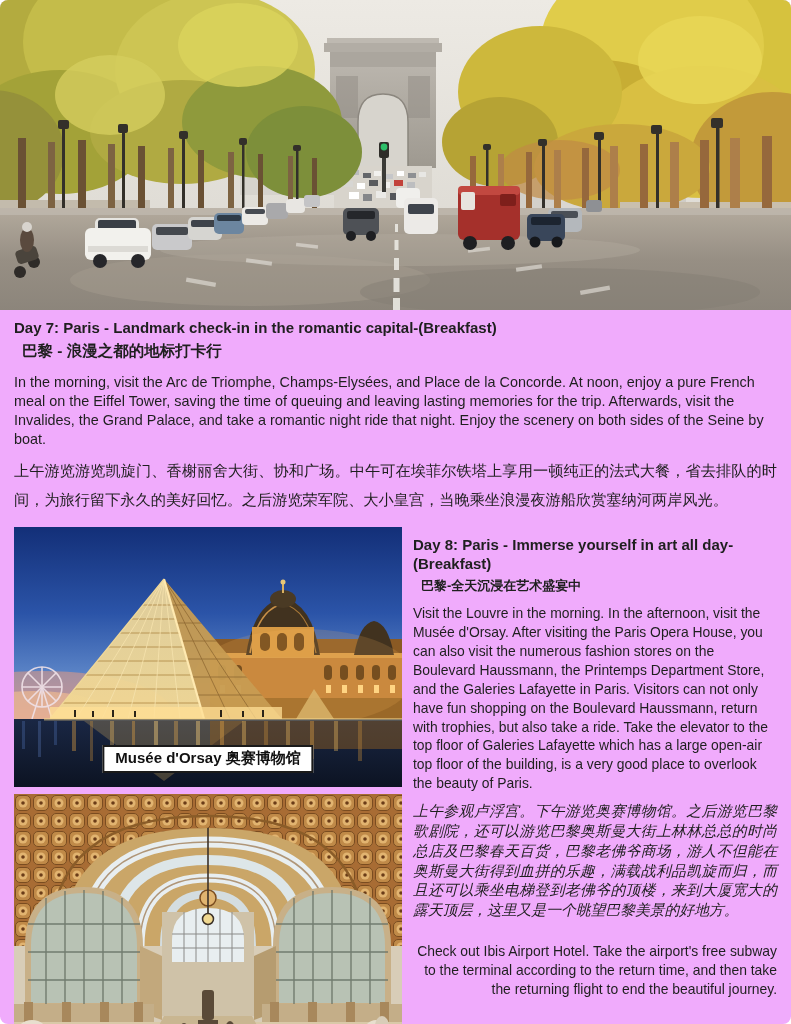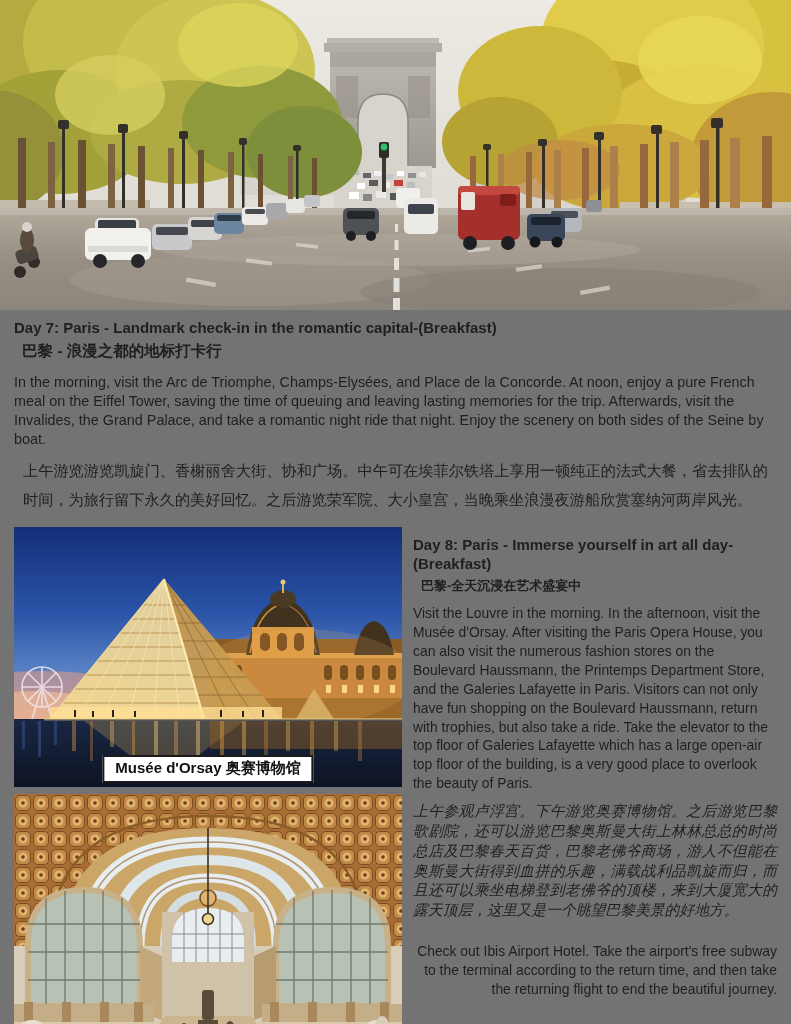--- a/index.html
+++ b/index.html
@@ -1,34 +1,34 @@
 <!DOCTYPE html>
 <html><head>
 <meta charset="utf-8">
 <style>
   html,body{margin:0;padding:0;background:#ffffff;}
   .page{
-    position:relative;width:791px;height:1024px;overflow:hidden;background:#737373;
-    font-family:"Liberation Sans", sans-serif;color:#1f1f1f;
+    position:relative;width:791px;height:1024px;overflow:hidden;background:#f0abfc;
+    font-family:"Liberation Sans", sans-serif;color:#1f1f1f;border-radius:8px;
   }
   .hero{width:791px;height:310px;overflow:hidden;}
   .hero svg{display:block;width:791px;height:310px;}
   .content{padding:0 14px;}
   .h-day{font-size:15px;font-weight:700;line-height:1.25;margin:9px 0 0;}
   .h-zh{font-size:15.5px;font-weight:700;line-height:1.35;margin:3px 8px 0;}
   .para-en{font-size:14.4px;line-height:1.33;margin:11px 0 0;}
-  .para-zh-loose{font-size:15.2px;line-height:1.9;margin:8px 9px 0;text-align:justify;}
+  .para-zh-loose{font-size:15.2px;line-height:1.9;margin:8px 0 0;text-align:justify;}
   .columns{display:flex;gap:11px;margin-top:12px;}
   .col-left{flex:0 0 388px;width:388px;}
   .photo-fig{position:relative;margin:0;width:388px;overflow:hidden;}
   .fig-1{height:260px;}
   .fig-2{height:267px;margin-top:7px;}
   .photo-fig svg{display:block;width:100%;height:100%;}
   .caption-box{
-    position:absolute;left:50%;transform:translateX(-50%);bottom:4px;
+    position:absolute;left:50%;transform:translateX(-50%);bottom:14px;
     background:#ffffff;border:2px solid #1a1a1a;padding:2px 11px 3px;
     font-size:15px;font-weight:700;color:#111;white-space:nowrap;
   }
   .col-right{flex:1;min-width:0;padding-top:1px;}
   .col-right .h-day{margin-top:8px;}
   .col-right .h-zh{font-size:13px;}
   .rp-en{font-size:13.9px;line-height:1.36;margin:10px 0 0;}
   .rp-zh{font-size:14.8px;line-height:1.34;margin:9px 0 0;text-align:justify;font-style:italic;}
   .day9-block{margin-top:21px;}
   .rp-en-9{font-size:13.9px;line-height:1.38;margin:5px 0 0;text-align:right;}

